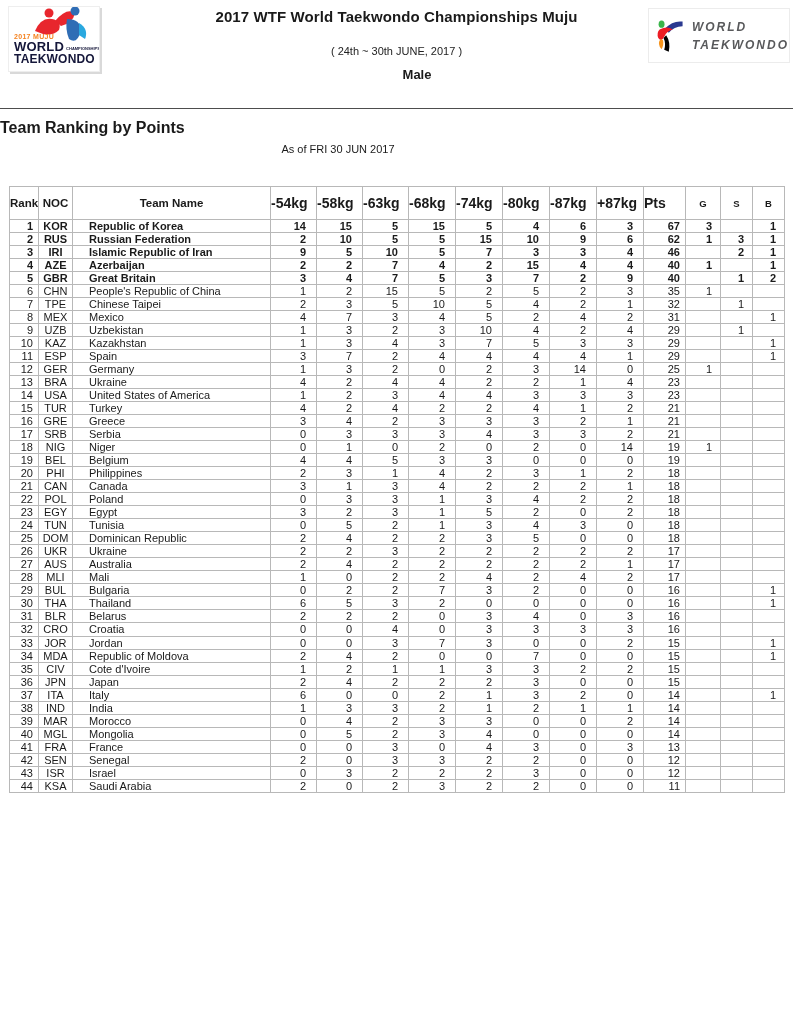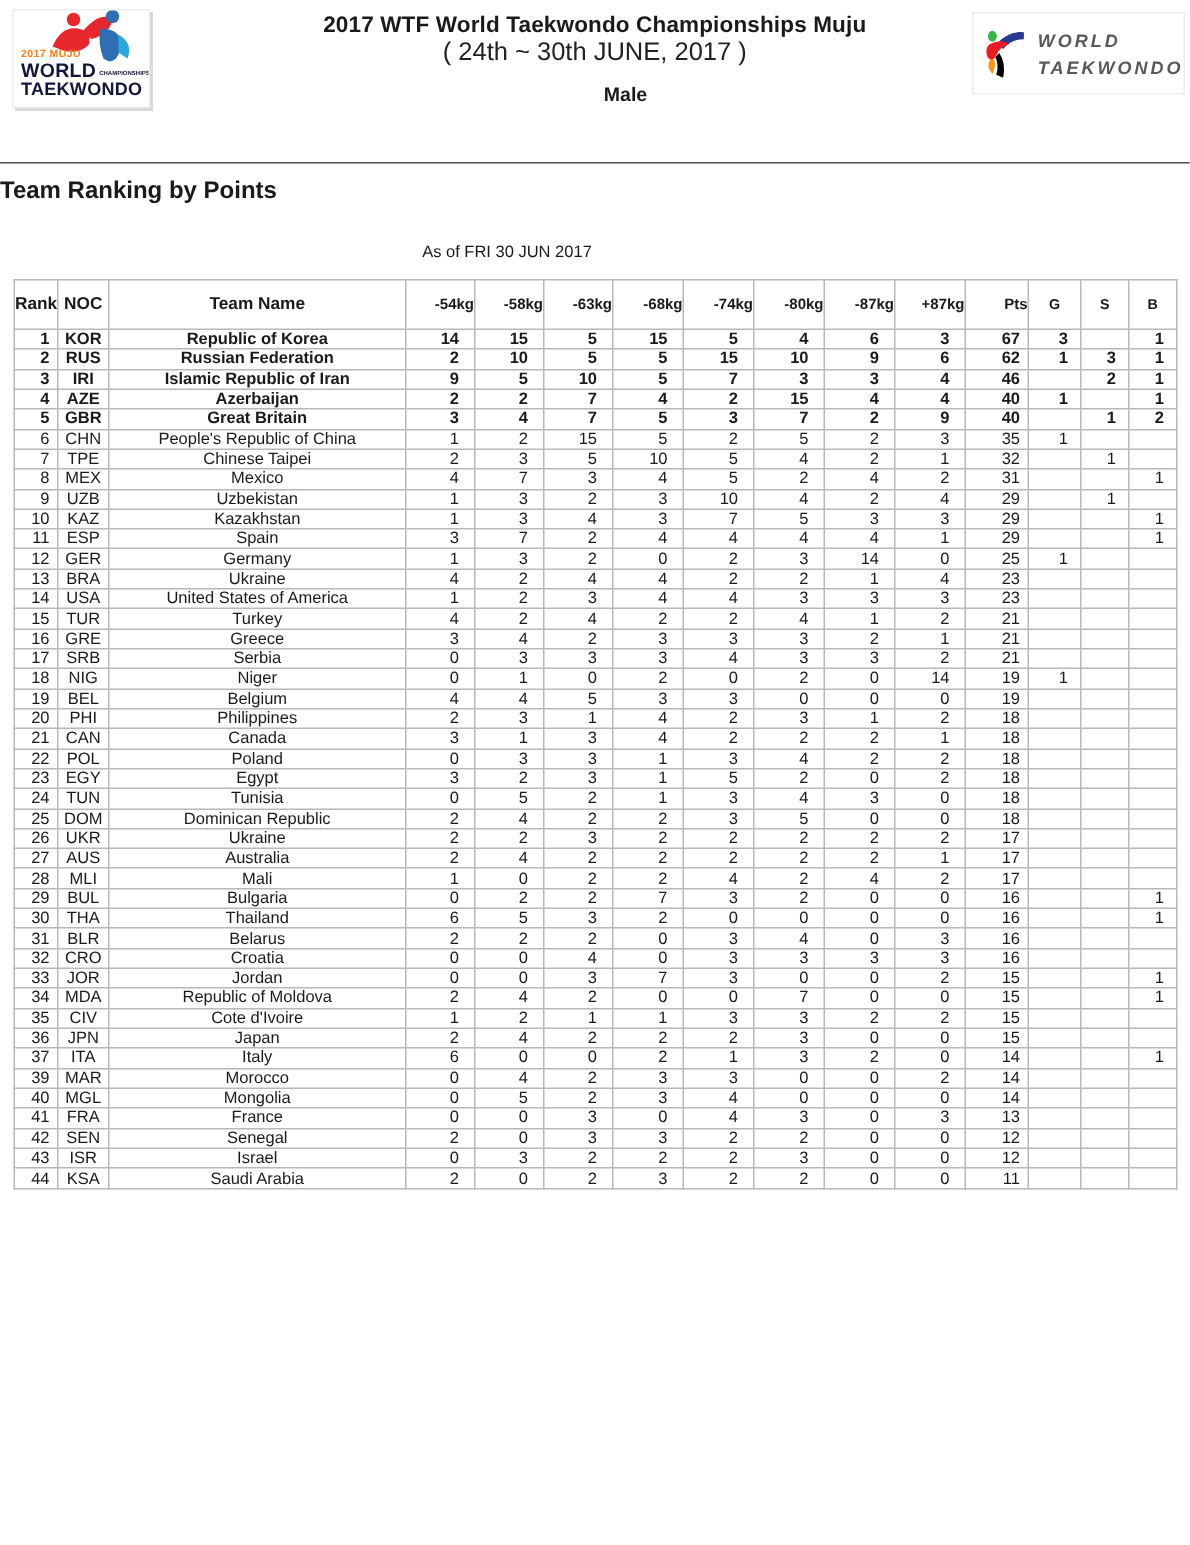--- a/index.html
+++ b/index.html
@@ -6,21 +6,21 @@
   html,body { background:#ffffff; }
   body {
     width:793px; height:1030px; position:relative; overflow:hidden;
     font-family:"Liberation Sans", sans-serif; color:#1a1a1a;
   }
   .page { position:absolute; inset:0; }
 
   
   .head-center { position:absolute; left:0; top:8px; width:793px; text-align:center; }
   .doc-title  { font-size:15px; font-weight:700; letter-spacing:.1px; }
-  .doc-date   { font-size:17px; margin-top:0; color:#222; }
+  .doc-date   { font-size:11px; margin-top:20px; color:#222; }
   .doc-gender { font-size:13px; font-weight:700; margin-top:10px;padding-left:41px; }
 
   .logo-left {
     position:absolute; left:8px; top:6px; width:92px; height:66px;
     background:#fff; border:1px solid #eee; box-shadow:2px 2px 0 #d9d9d9;
     overflow:hidden;
   }
   .logo-left svg { position:absolute; left:0; top:-2px; }
   .ll-text { position:absolute; left:5px; top:26px; line-height:1; }
   .ll-year  { font-size:7px;  font-weight:700; color:#f5821f; letter-spacing:.3px; }
@@ -34,35 +34,35 @@
     background:#fff; border:1px solid #ececec; display:flex; align-items:center; gap:8px;
     padding-left:6px;
   }
   .lr-text { font-size:12px; font-weight:700; font-style:italic; color:#58595b;
              letter-spacing:2px; line-height:1.5; }
 
   .divider { position:absolute; left:0; top:108px; width:793px; border-top:1.5px solid #4d4d4d; }
 
   .section-title { position:absolute; left:0; top:119px; width:793px; 
                    font-size:16px; font-weight:700; }
-  .as-of { position:absolute; left:0; top:162px; width:676px; text-align:center; font-size:11px; }
+  .as-of { position:absolute; left:0; top:143px; width:676px; text-align:center; font-size:11px; }
 
   
   table.rank {
     position:absolute; left:9px; top:186px; width:775px; height:607px;
     border-collapse:collapse; table-layout:fixed; font-size:11px;
   }
   table.rank th, table.rank td { border:1px solid #b8b8b8; overflow:hidden; white-space:nowrap; }
   table.rank thead tr { height:33px; }
   th.h-main  { font-size:11.5px; font-weight:700; text-align:center; }
-  th.h-small { font-size:10px;  font-weight:700; text-align:right; }
+  th.h-small { font-size:14px;  font-weight:700; text-align:left; }
   th.h-medal { font-size:9.5px;  font-weight:700; text-align:center; }
   td.c-rank  { text-align:right;  padding-right:5px; }
   td.c-noc   { text-align:center; }
-  td.c-team  { text-align:center;   padding-left:0; }
+  td.c-team  { text-align:left;   padding-left:16px; }
   td.c-w     { text-align:right;  padding-right:10px; }
   td.c-pts   { text-align:right;  padding-right:5px; }
   td.c-medal { text-align:right;  padding-right:8px; }
   tr.bold td { font-weight:700; }
 </style>
 </head>
 <body>
 
 <div class="page">
 
@@ -771,20 +771,37 @@
           <td class="c-w">1</td>
           <td class="c-w">3</td>
           <td class="c-w">2</td>
           <td class="c-w">0</td>
           <td class="c-pts">14</td>
           <td class="c-medal"></td>
           <td class="c-medal"></td>
           <td class="c-medal">1</td>
         </tr>
         <tr>
+          <td class="c-rank">38</td>
+          <td class="c-noc">IND</td>
+          <td class="c-team">India</td>
+          <td class="c-w">1</td>
+          <td class="c-w">3</td>
+          <td class="c-w">3</td>
+          <td class="c-w">2</td>
+          <td class="c-w">1</td>
+          <td class="c-w">2</td>
+          <td class="c-w">1</td>
+          <td class="c-w">1</td>
+          <td class="c-pts">14</td>
+          <td class="c-medal"></td>
+          <td class="c-medal"></td>
+          <td class="c-medal"></td>
+        </tr>
+        <tr>
           <td class="c-rank">39</td>
           <td class="c-noc">MAR</td>
           <td class="c-team">Morocco</td>
           <td class="c-w">0</td>
           <td class="c-w">4</td>
           <td class="c-w">2</td>
           <td class="c-w">3</td>
           <td class="c-w">3</td>
           <td class="c-w">0</td>
           <td class="c-w">0</td>

